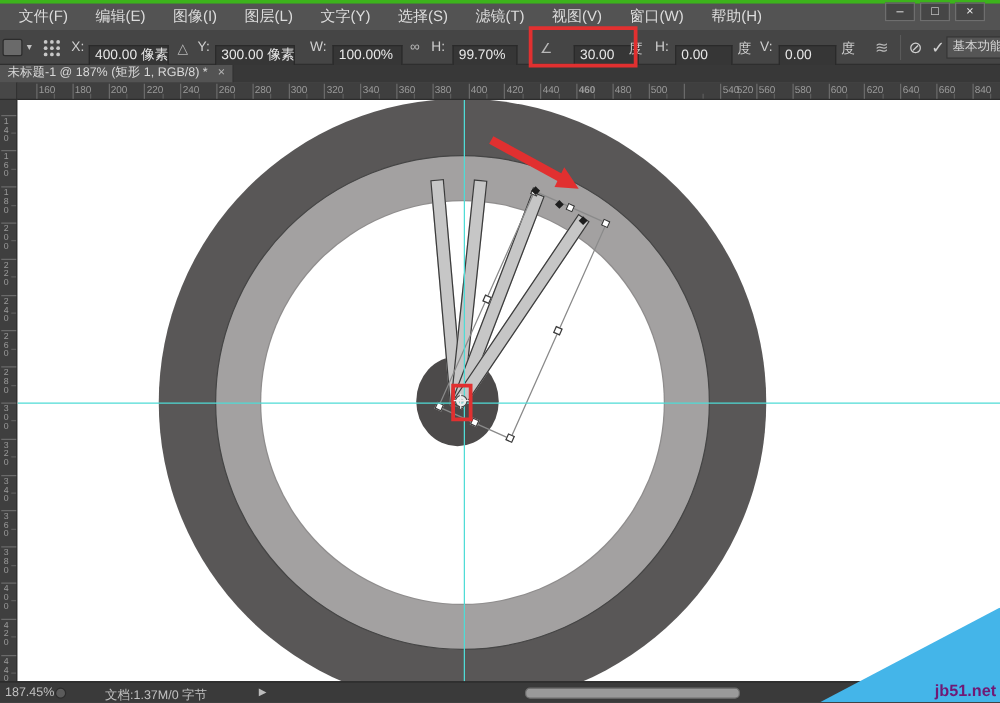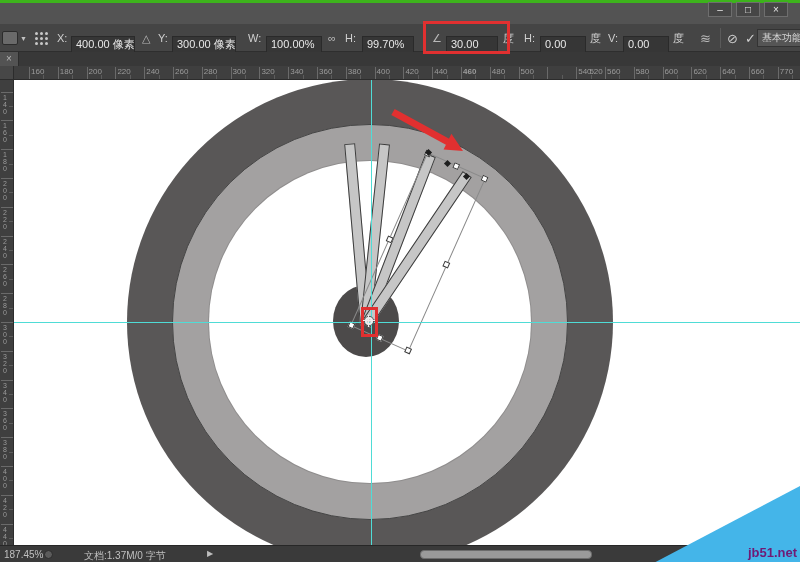--- a/index.html
+++ b/index.html
@@ -108,20 +108,32 @@
   #wm-name { color:#ffffff; font-size:22px; font-weight:bold; line-height:24px;
     text-shadow:1px 1px 1px rgba(0,60,100,.35); letter-spacing:1px; }
 </style>
 </head>
 <body>
 
 <div id="app">
 
   <div id="top-strip" style="background: rgb(61, 179, 28);"></div>
 
+  <div id="menu-bar">
+      <span class="menu-item">文件(F)</span>
+      <span class="menu-item">编辑(E)</span>
+      <span class="menu-item">图像(I)</span>
+      <span class="menu-item">图层(L)</span>
+      <span class="menu-item">文字(Y)</span>
+      <span class="menu-item">选择(S)</span>
+      <span class="menu-item">滤镜(T)</span>
+      <span class="menu-item">视图(V)</span>
+      <span class="menu-item">窗口(W)</span>
+      <span class="menu-item">帮助(H)</span>
+    </div>
   <div id="window-controls">
       <div class="win-btn">–</div>
       <div class="win-btn">□</div>
       <div class="win-btn">×</div>
     </div>
 
   <div id="options-bar">
     <div class="ob" id="tool-preset">
       <div class="preset-box"></div>
       <span class="caret">▼</span>
@@ -157,21 +169,21 @@
       <div class="field" style="width:56px">100.00%</div>
     </div>
     <div class="ob ob-icon" style="left:328px">∞</div>
     <div class="ob" style="left:345px">
       <span class="ob-label">H:</span>
     </div>
     <div class="ob" style="left:362px">
       <div class="field" style="width:52px">99.70%</div>
     </div>
     <div class="ob ob-icon" style="left:432px">∠</div>
-    <div class="ob" style="left:446px">
+    <div class="ob" style="left:459px">
       <div class="field" style="width:52px">30.00</div>
     </div>
     <div class="ob" style="left:503px">
       <span class="ob-label">度</span>
     </div>
     <div id="angle-highlight" style="left:423px"></div>
     <div class="ob" style="left:524px">
       <span class="ob-label">H:</span>
     </div>
     <div class="ob" style="left:540px">
@@ -191,20 +203,21 @@
     </div>
     <div class="ob ob-icon" style="left:700px;font-size:13px">≋</div>
     <div class="divider" style="left:720px"></div>
     <div class="ob ob-icon" style="left:727px;font-size:13px;color:#d0d0d0">⊘</div>
     <div class="ob ob-icon" style="left:745px;font-size:13px;color:#d0d0d0">✓</div>
     <div id="workspace-btn">基本功能</div>
   </div>
 
   <div id="tab-bar">
     <div id="doc-tab">
+      <span>未标题-1 @ 187% (矩形 1, RGB/8) *</span>
       <span id="tab-close">×</span>
     </div>
   </div>
 
   <div id="ruler-corner"></div>
   <div id="ruler-h">
       <div class="tick-h" style="left: 15px;"></div>
       <div class="tick-h-mid" style="left: 29.4px;"></div>
       <div class="lab-h" style="left: 17px;">160</div>
       <div class="tick-h" style="left: 43.8px;"></div>
@@ -277,21 +290,21 @@
       <div class="tick-h-mid" style="left: 691.8px;"></div>
       <div class="lab-h" style="left: 679.4px;">620</div>
       <div class="tick-h" style="left: 706.2px;"></div>
       <div class="tick-h-mid" style="left: 720.6px;"></div>
       <div class="lab-h" style="left: 708.2px;">640</div>
       <div class="tick-h" style="left: 735px;"></div>
       <div class="tick-h-mid" style="left: 749.4px;"></div>
       <div class="lab-h" style="left: 737px;">660</div>
       <div class="tick-h" style="left: 763.8px;"></div>
       <div class="tick-h-mid" style="left: 778.2px;"></div>
-      <div class="lab-h" style="left: 765.8px;">770</div>
+      <div class="lab-h" style="left: 765.8px;">840</div>
     </div>
   <div id="ruler-v">
       <div class="tick-v" style="top: 11.6px;"></div>
       <div class="tick-v-mid" style="top: 26px;"></div>
       <div class="lab-v" style="top: 13.6px;">140</div>
       <div class="tick-v" style="top: 40.4px;"></div>
       <div class="tick-v-mid" style="top: 54.8px;"></div>
       <div class="lab-v" style="top: 42.4px;">160</div>
       <div class="tick-v" style="top: 69.2px;"></div>
       <div class="tick-v-mid" style="top: 83.6px;"></div>

